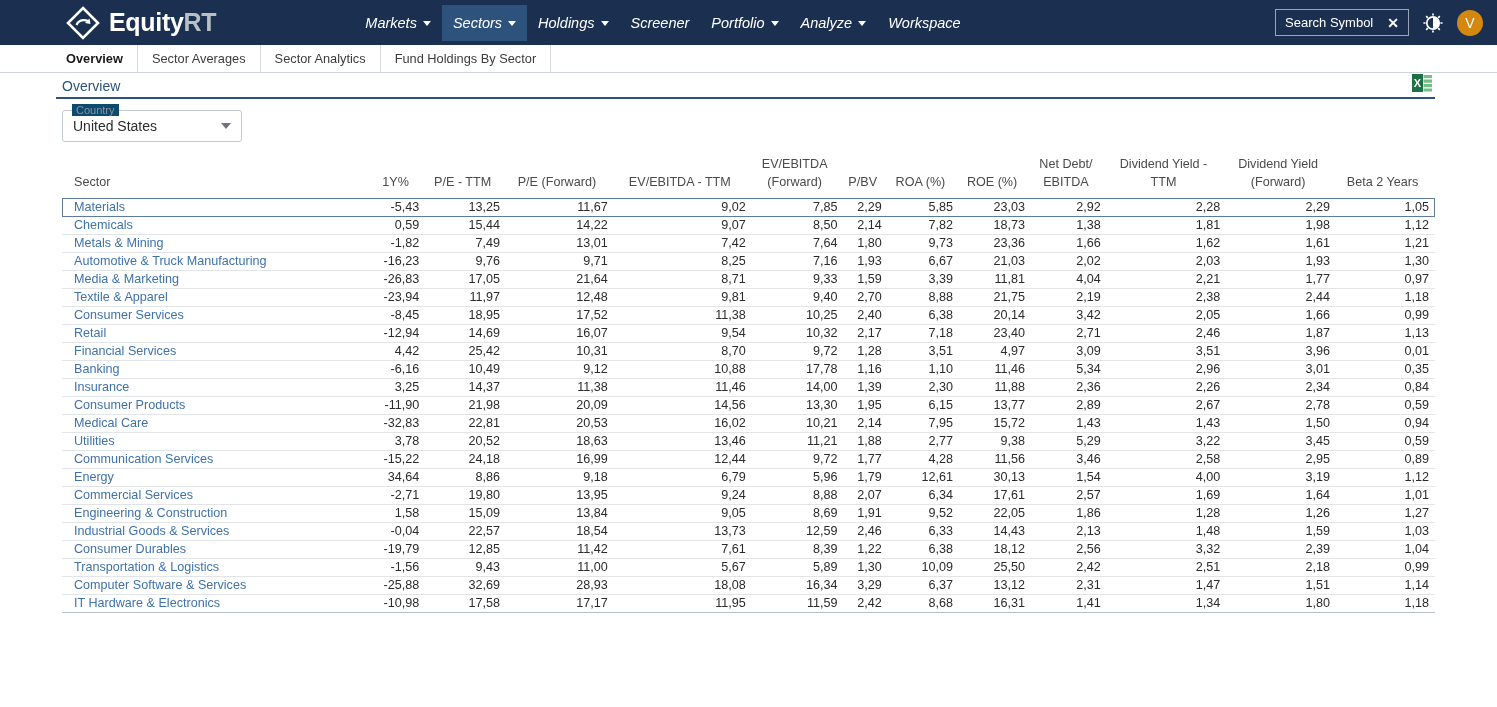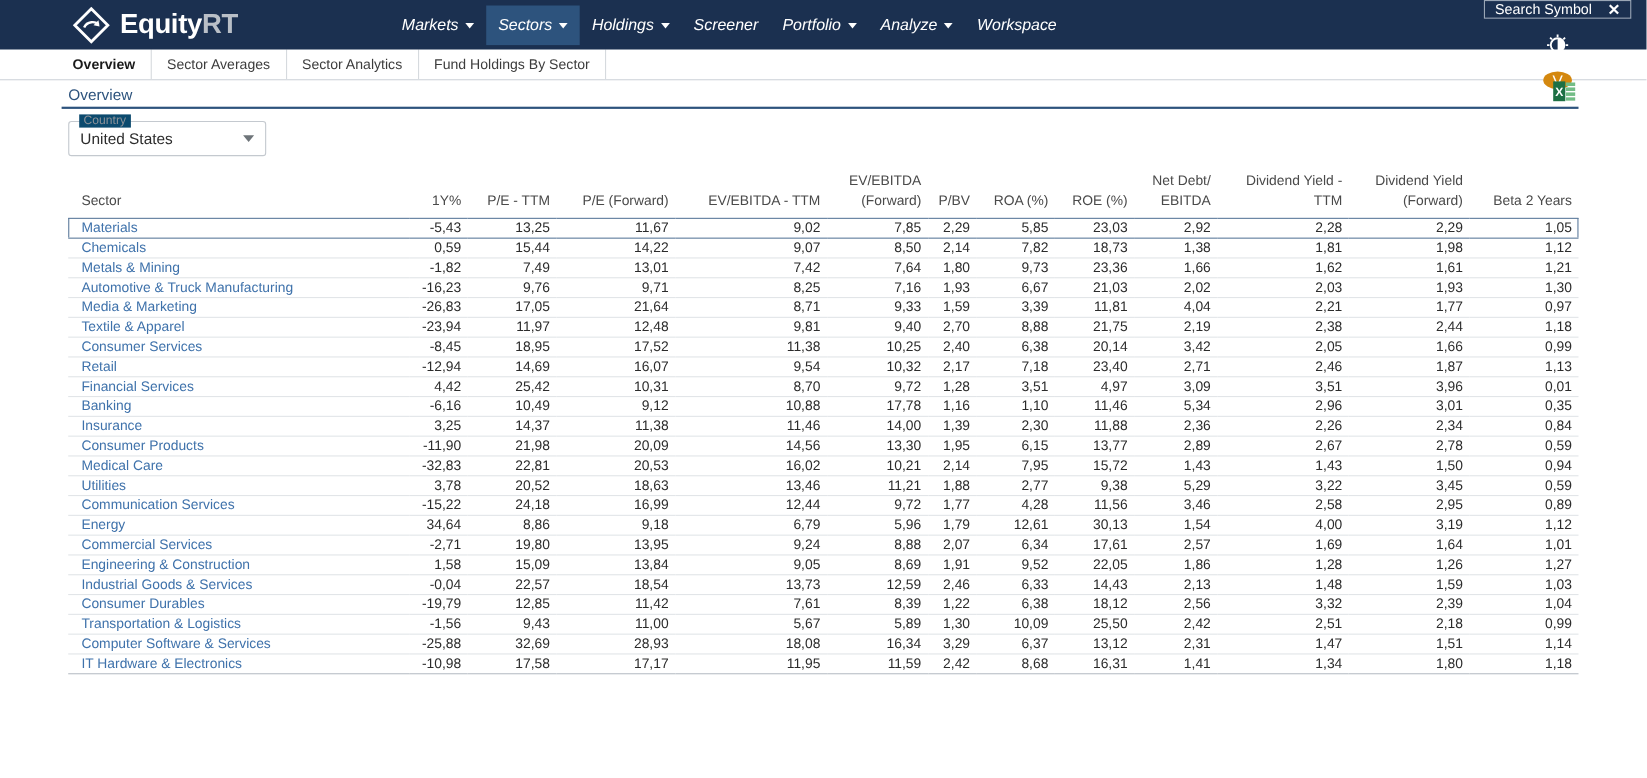--- a/index.html
+++ b/index.html
@@ -64,21 +64,20 @@
   }
 
   .topright {
     position: absolute;
     right: 14px;
     top: 0;
     height: 45px;
     display: flex;
     align-items: center;
     gap: 12px;
-    flex-direction: column;
   }
   .searchbox {
     border: 1px solid #9aa6b5;
     height: 27px;
     display: flex;
     align-items: center;
     padding: 0 9px;
     gap: 14px;
     cursor: pointer;
   }
@@ -183,21 +182,21 @@
     border-collapse: collapse;
     width: 100%;
     font-size: 12.6px;
     color: #2b2b2b;
   }
   table.grid thead th {
     font-weight: normal;
     color: #4a4a4a;
     vertical-align: bottom;
     padding: 0 6px 6px 0;
-    text-align: right;
+    text-align: center;
     white-space: pre-line;
     line-height: 1.45;
   }
   table.grid thead th.sector-head {
     text-align: left;
     padding-left: 12px;
   }
   table.grid thead tr { height: 44px; }
   table.grid tbody tr {
     height: 18px;

